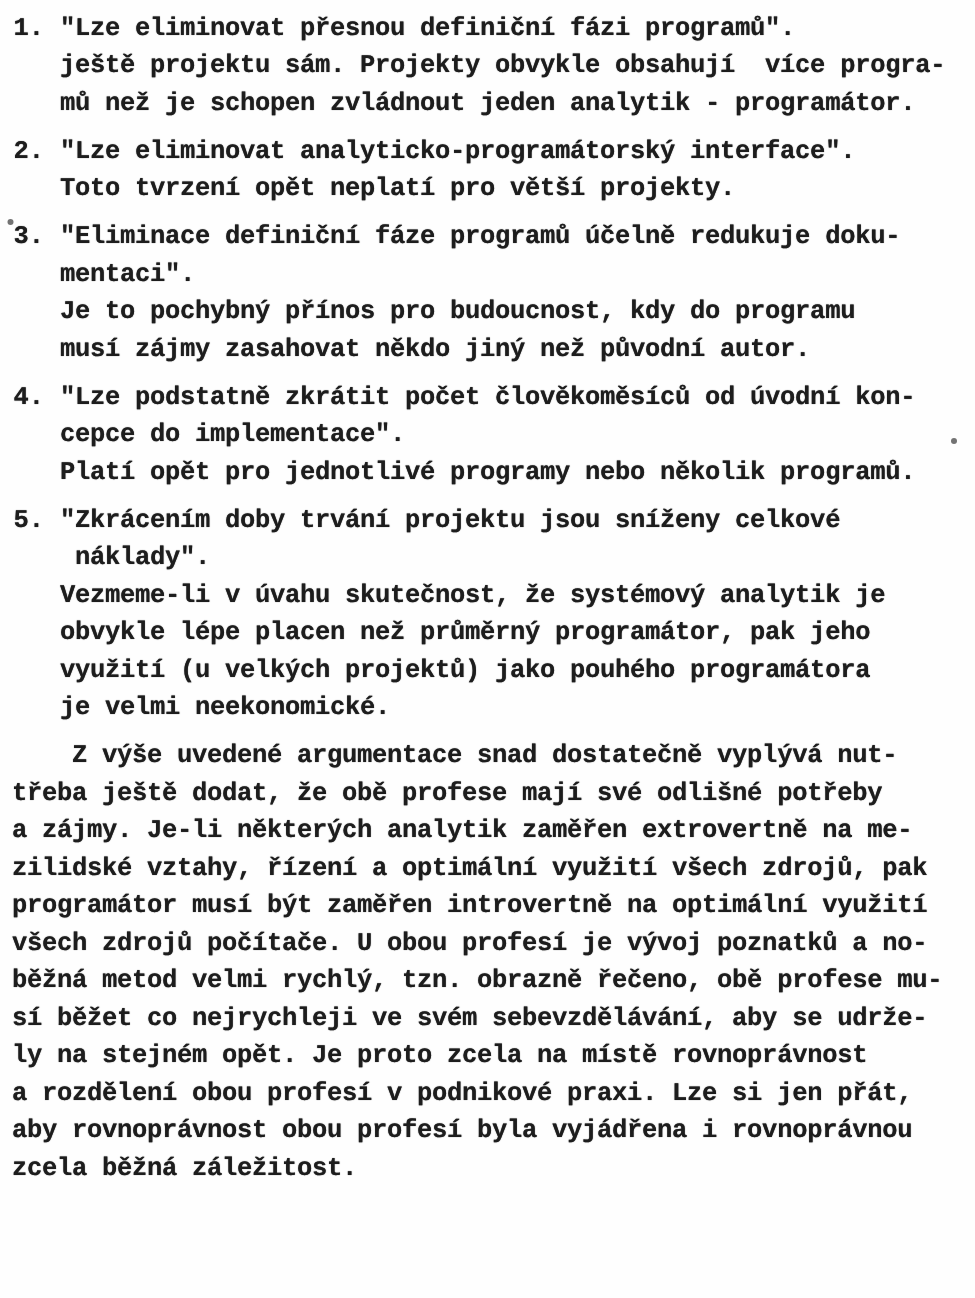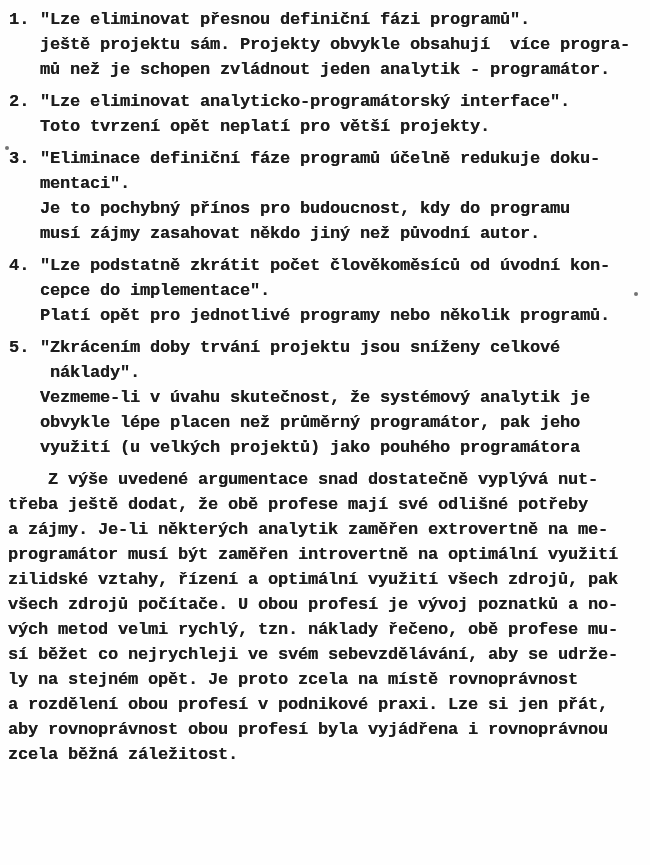--- a/index.html
+++ b/index.html
@@ -85,30 +85,31 @@
     <div class="line">Platí opět pro jednotlivé programy nebo několik programů.</div>
   </div>
 
   <div class="item">
     <span class="num">5.</span>
     <div class="line">"Zkrácením doby trvání projektu jsou sníženy celkové</div>
     <div class="line"> náklady".</div>
     <div class="line">Vezmeme-li v úvahu skutečnost, že systémový analytik je</div>
     <div class="line">obvykle lépe placen než průměrný programátor, pak jeho</div>
     <div class="line">využití (u velkých projektů) jako pouhého programátora</div>
+    <div class="line">je velmi neekonomické.</div>
   </div>
 
   <div class="paragraph">
     <div class="line">    Z výše uvedené argumentace snad dostatečně vyplývá nut-</div>
     <div class="line">třeba ještě dodat, že obě profese mají své odlišné potřeby</div>
     <div class="line">a zájmy. Je-li některých analytik zaměřen extrovertně na me-</div>
+    <div class="line">zilidské vztahy, řízení a optimální využití všech zdrojů, pak</div>
     <div class="line">programátor musí být zaměřen introvertně na optimální využití</div>
-    <div class="line">zilidské vztahy, řízení a optimální využití všech zdrojů, pak</div>
     <div class="line">všech zdrojů počítače. U obou profesí je vývoj poznatků a no-</div>
-    <div class="line">vých metod velmi rychlý, tzn. náklady řečeno, obě profese mu-</div>
+    <div class="line">běžná metod velmi rychlý, tzn. obrazně řečeno, obě profese mu-</div>
     <div class="line">sí běžet co nejrychleji ve svém sebevzdělávání, aby se udrže-</div>
     <div class="line">ly na stejném opět. Je proto zcela na místě rovnoprávnost</div>
     <div class="line">a rozdělení obou profesí v podnikové praxi. Lze si jen přát,</div>
     <div class="line">aby rovnoprávnost obou profesí byla vyjádřena i rovnoprávnou</div>
     <div class="line">zcela běžná záležitost.</div>
   </div>
 
   <div class="artifact-dot dot-a"></div>
   <div class="artifact-dot dot-b"></div>
 

